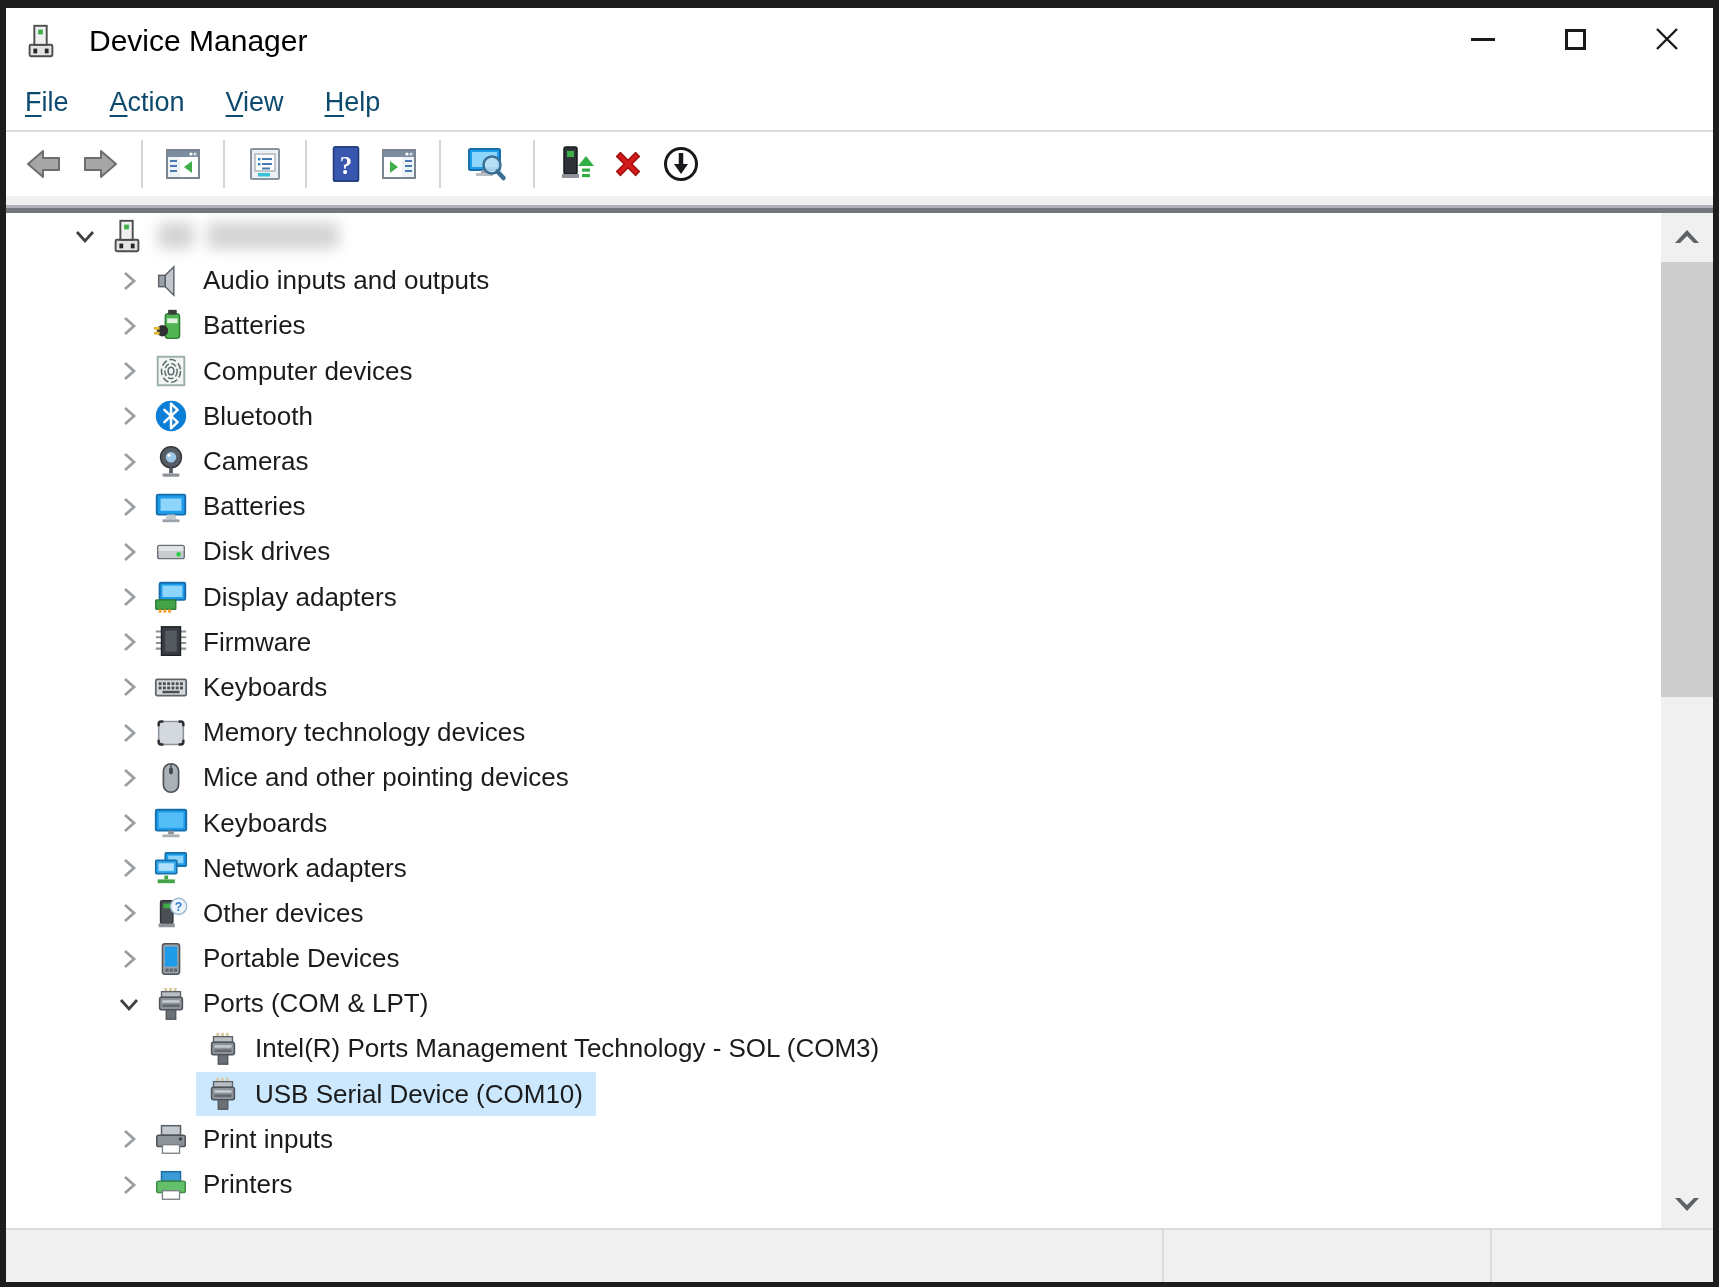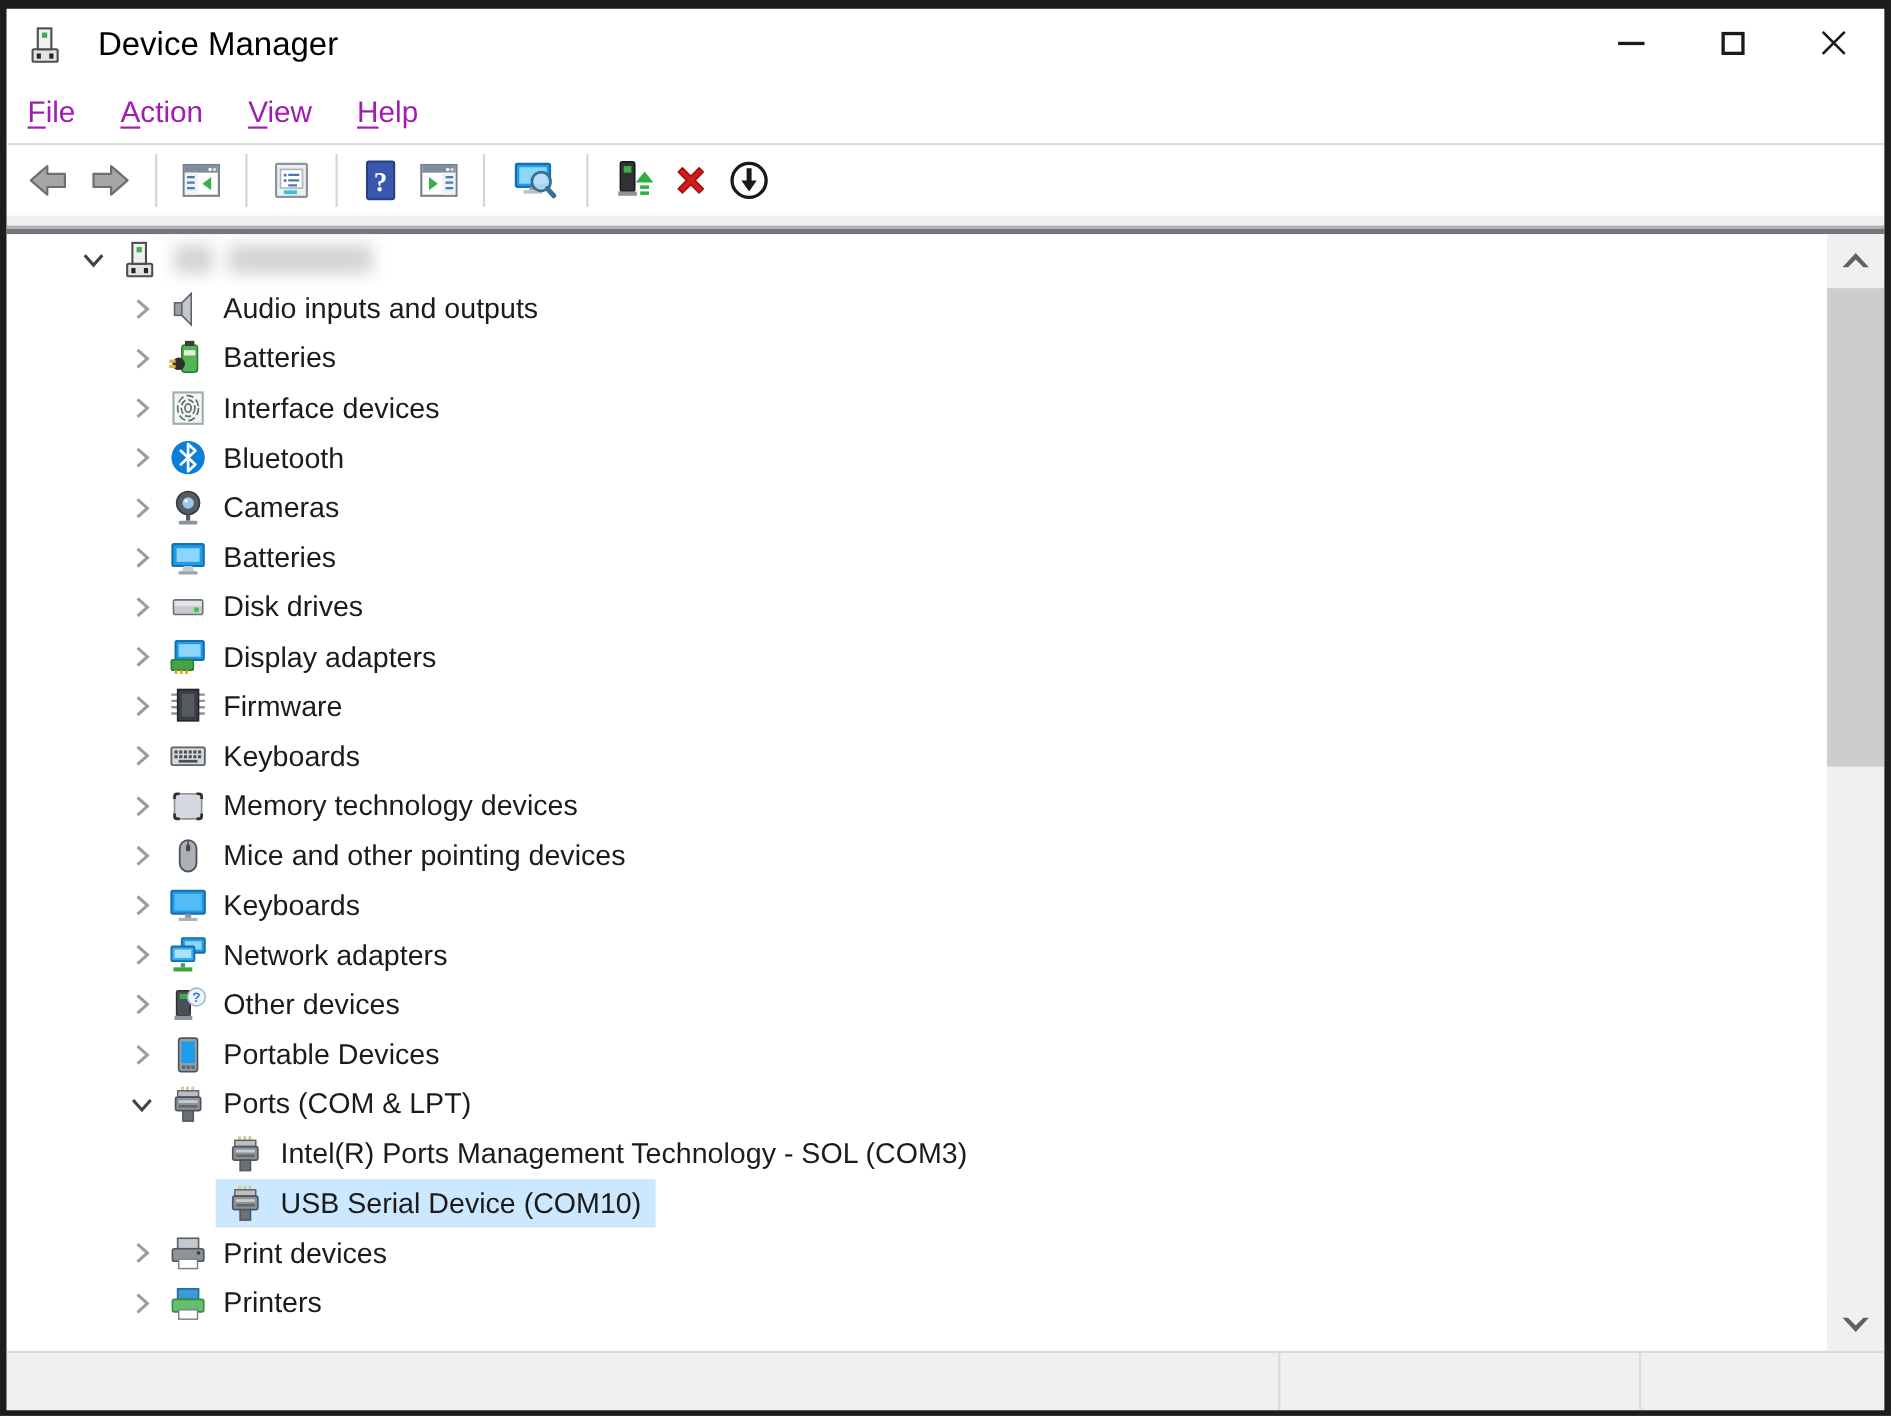--- a/index.html
+++ b/index.html
@@ -11,21 +11,21 @@
   .titlebar{position:absolute;left:0;top:0;right:0;height:66px;background:#fff;display:flex;align-items:center;gap:17px;}
   .app-icon{margin-left:16px;width:40px;height:46px;display:flex;align-items:center;}
   .title{margin-left:10px;font-size:30px;color:#000;white-space:nowrap;}
   .caption-buttons{position:absolute;right:0;top:0;height:62px;display:flex;}
   .cap-btn{width:92px;height:62px;background:transparent;border:none;display:flex;align-items:center;justify-content:center;padding:0;cursor:default;}
   .min-glyph{width:24px;height:0;border-top:3px solid #1a1a1a;}
   .max-glyph{width:21px;height:21px;border:3px solid #1a1a1a;box-sizing:border-box;background:transparent;}
 
   
   .menubar{position:absolute;left:0;top:66px;right:0;height:56px;background:#fff;display:flex;align-items:center;padding-left:19px;}
-  .menu-item{font-size:27px;color:#a21caf;margin-right:41px;cursor:default;}
+  .menu-item{font-size:27px;color:#0c4a6e;margin-right:41px;cursor:default;}
   .accel{text-decoration:underline;text-underline-offset:4px;text-decoration-thickness:2px;}
 
   
   .toolbar{position:absolute;left:0;top:122px;right:0;height:64px;border-top:2px solid #dcdcdc;background:#fff;
     display:flex;align-items:center;padding-left:10px;}
   .tbtn{height:54px;background:none;border:none;display:flex;align-items:center;justify-content:center;padding:0 7px;}
   .tsep{width:2px;height:48px;background:#d4d4d4;margin:0 13px;flex:none;}
 
   
   .tree-gap{position:absolute;left:0;right:0;top:188px;height:9px;background:#f0f0f0;}
@@ -292,21 +292,21 @@
               <span class="ticon">
                 <svg viewBox="0 0 40 40" width="38" height="38">
                   <rect x="6" y="5" width="28" height="30" fill="#f2f5f4" stroke="#9aaea8" stroke-width="2"></rect>
                   <g fill="none" stroke="#5d6e6e" stroke-width="1.6">
                     <ellipse cx="20" cy="20" rx="3" ry="4"></ellipse>
                     <ellipse cx="20" cy="20" rx="6.5" ry="8" stroke-dasharray="6 2.5"></ellipse>
                     <ellipse cx="20" cy="20" rx="10" ry="12" stroke-dasharray="7 3"></ellipse>
                   </g>
                 </svg>
               </span>
-              <span class="tlabel">Interface devices</span>
+              <span class="tlabel">Computer devices</span>
             </span>
           </div>
           <div class="trow lvl1">
             <span class="chev">
               <svg viewBox="0 0 30 30" width="30" height="30">
                 <polyline points="11,7 20,15 11,23" fill="none" stroke="#9a9ea1" stroke-width="2.8"></polyline>
               </svg>
             </span>
             <span class="rc">
               <span class="ticon">
@@ -627,21 +627,21 @@
             </span>
             <span class="rc">
               <span class="ticon">
                 <svg viewBox="0 0 40 40" width="38" height="38">
                   <rect x="10" y="6" width="20" height="10" fill="#c3c9ce" stroke="#5c6268" stroke-width="1.6"></rect>
                   <rect x="5" y="16" width="30" height="12" rx="2" fill="#8d9399" stroke="#4f545a" stroke-width="1.6"></rect>
                   <circle cx="30" cy="20" r="1.8" fill="#3b4046"></circle>
                   <rect x="11" y="26" width="18" height="9" fill="#ffffff" stroke="#7a8086" stroke-width="1.4"></rect>
                 </svg>
               </span>
-              <span class="tlabel">Print devices</span>
+              <span class="tlabel">Print inputs</span>
             </span>
           </div>
           <div class="trow lvl1">
             <span class="chev">
               <svg viewBox="0 0 30 30" width="30" height="30">
                 <polyline points="11,7 20,15 11,23" fill="none" stroke="#9a9ea1" stroke-width="2.8"></polyline>
               </svg>
             </span>
             <span class="rc">
               <span class="ticon">

